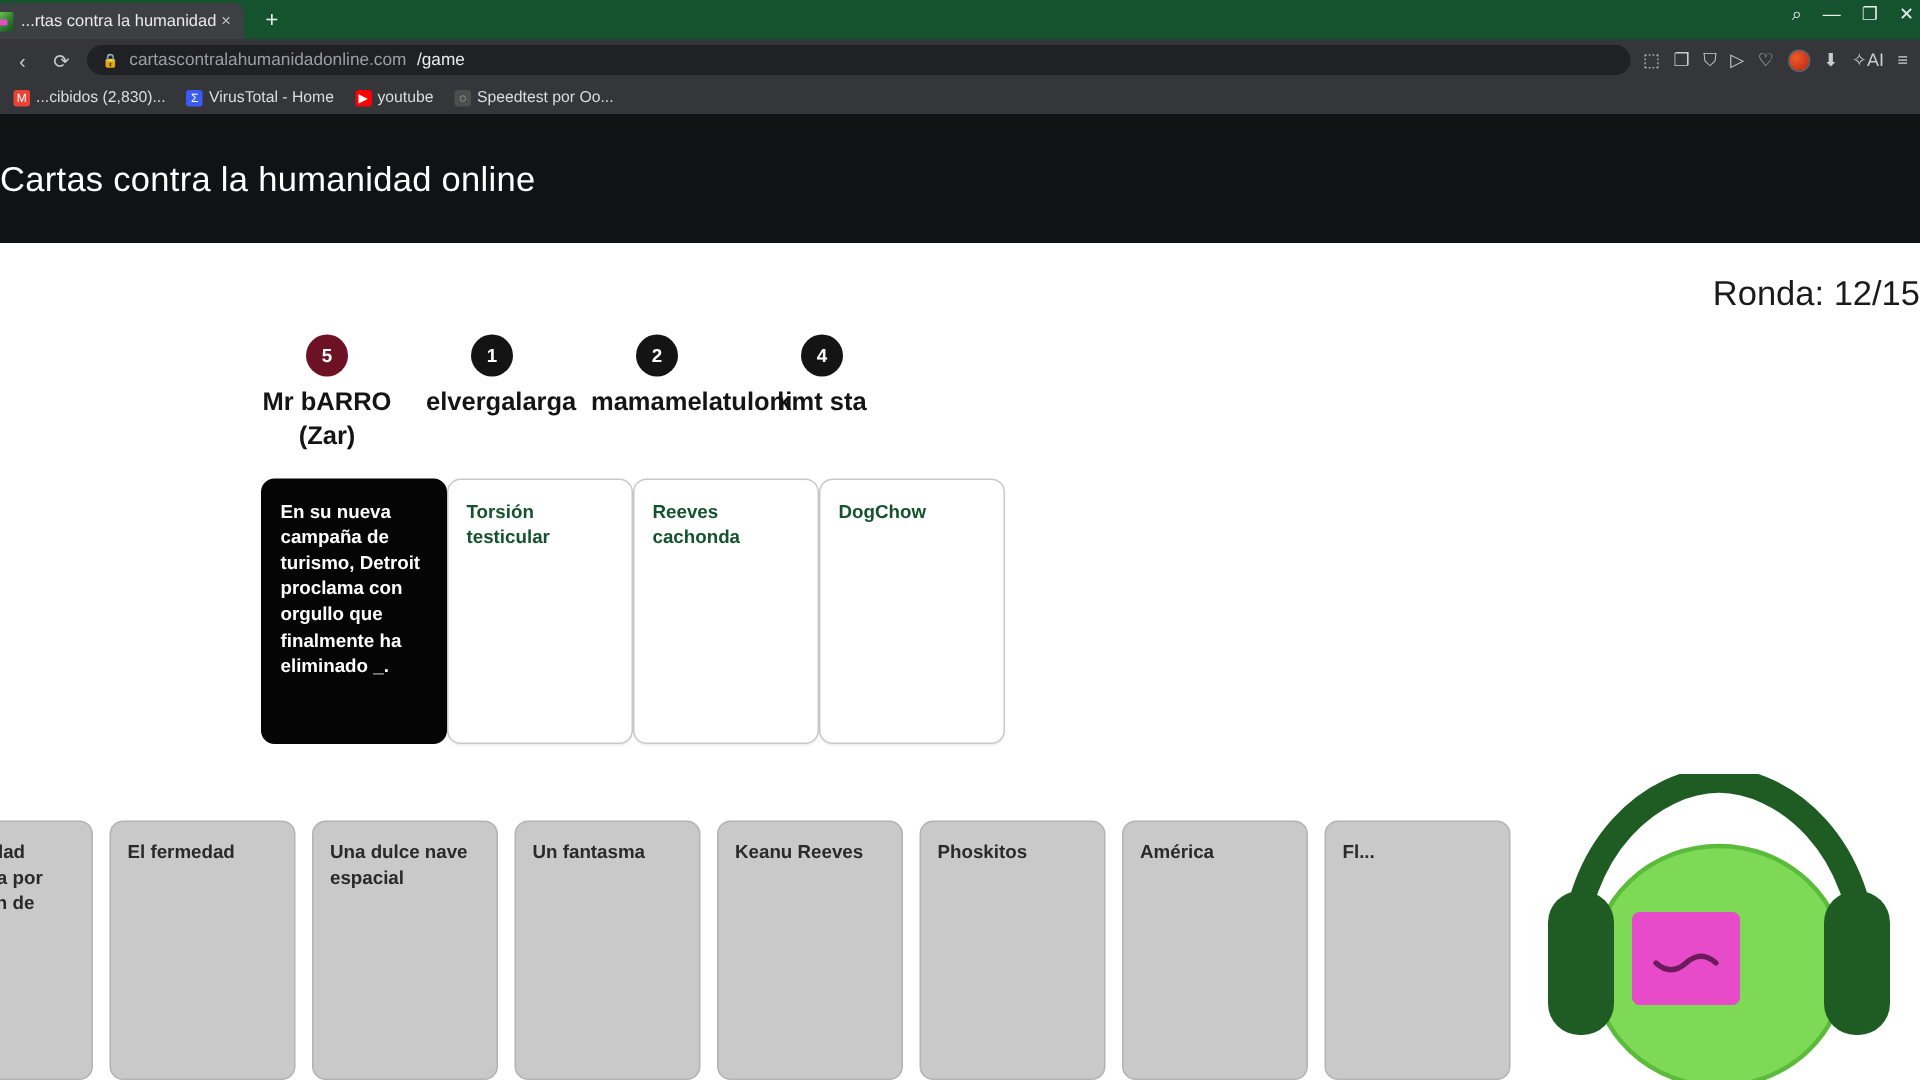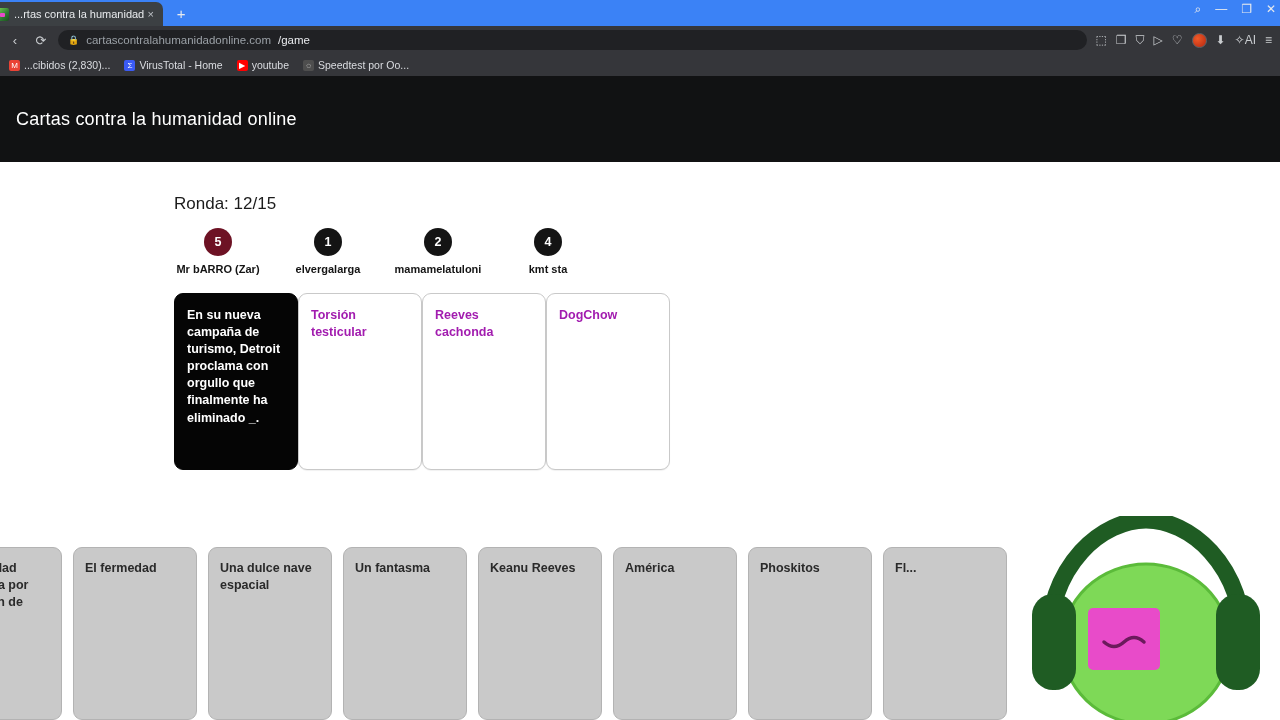--- a/index.html
+++ b/index.html
@@ -6,21 +6,21 @@
   html, body {
     margin: 0; padding: 0;
     width: 1280px; height: 720px;
     overflow: hidden;
     background: #ffffff;
     font-family: "Liberation Sans", sans-serif;
   }
 
   
   .chrome {
-    background: #3b82f6;
+    background: #14532d;
     width: 1280px;
   }
   .tabstrip {
     height: 26px;
     display: flex;
     align-items: flex-end;
     position: relative;
     padding-left: 0;
   }
   .tab {
@@ -177,34 +177,35 @@
   }
   .banner {
     height: 86px;
     background: #111213;
     color: #fff;
     display: flex;
     align-items: center;
     padding-left: 0;
   }
   .banner h1 {
-    margin: 16px;
-    font-size: 18px;
+    margin: 0;
+    font-size: 23px;
     font-weight: 400;
     letter-spacing: 0.2px;
     padding-left: 0;
   }
   .content {
     padding: 20px 0 0 174px;
   }
   .round-title {
-    font-size: 17px;
+    font-size: 23px;
     color: #1b1b1b;
     font-weight: 400;
-    margin: 12px 0 14px 0;
+    margin: 0 0 14px 0;
+    text-align: right;
   }
   .players {
     display: flex;
     gap: 22px;
     align-items: flex-start;
     margin-bottom: 16px;
   }
   .player {
     width: 88px;
     text-align: center;
@@ -214,21 +215,21 @@
     border-radius: 50%;
     background: #141414;
     color: #fff;
     font-size: 12.5px;
     font-weight: bold;
     line-height: 28px;
     margin: 0 auto 6px auto;
   }
   .player.leader .badge { background: #6d1224; }
   .player .pname {
-    font-size: 11px;
+    font-size: 17px;
     color: #141414;
     font-weight: bold;
     line-height: 1.35;
   }
 
   .table-area {
     display: flex;
     align-items: flex-start;
   }
   .card {
@@ -241,21 +242,21 @@
     font-weight: bold;
     overflow: hidden;
   }
   .card.black {
     background: #050505;
     color: #fff;
     border: 1px solid #050505;
   }
   .card.white {
     background: #fff;
-    color: #a21caf;
+    color: #14532d;
     border: 1.3px solid #c9c9c9;
     box-shadow: 0 1px 1px rgba(0,0,0,0.06);
   }
   .cursor {
     position: absolute;
     left: 379px; top: 481px;
     width: 13px; height: 18px;
   }
 
   
@@ -395,22 +396,22 @@
   <svg class="cursor" viewBox="0 0 13 18">
     <polygon points="0,0 0,15 4,11.5 6.5,17 9,16 6.5,10.5 12,10.5" fill="#2b2b2b"></polygon>
   </svg>
 
   <div class="hand">
     <div class="hand-card">...fermedad ...pentina por ...plosión de ...ca</div>
     <div class="hand-card">El fermedad</div>
     <div class="hand-card">Una dulce nave espacial</div>
     <div class="hand-card">Un fantasma</div>
     <div class="hand-card">Keanu Reeves</div>
+    <div class="hand-card">Phoskitos</div>
     <div class="hand-card">América</div>
-    <div class="hand-card">Phoskitos</div>
     <div class="hand-card">Fl...</div>
   </div>
 
   <svg class="mascot" viewBox="0 0 232 210">
 
     <path d="M18 132 C18 46 74 4 116 4 C158 4 214 46 214 132" stroke="#1f5c23" stroke-width="17" fill="none" stroke-linecap="round"></path>
 
     <ellipse cx="116" cy="128" rx="84" ry="80" fill="#7ed957"></ellipse>
     <ellipse cx="116" cy="128" rx="84" ry="80" fill="none" stroke="#5bbb3a" stroke-width="3"></ellipse>
 

